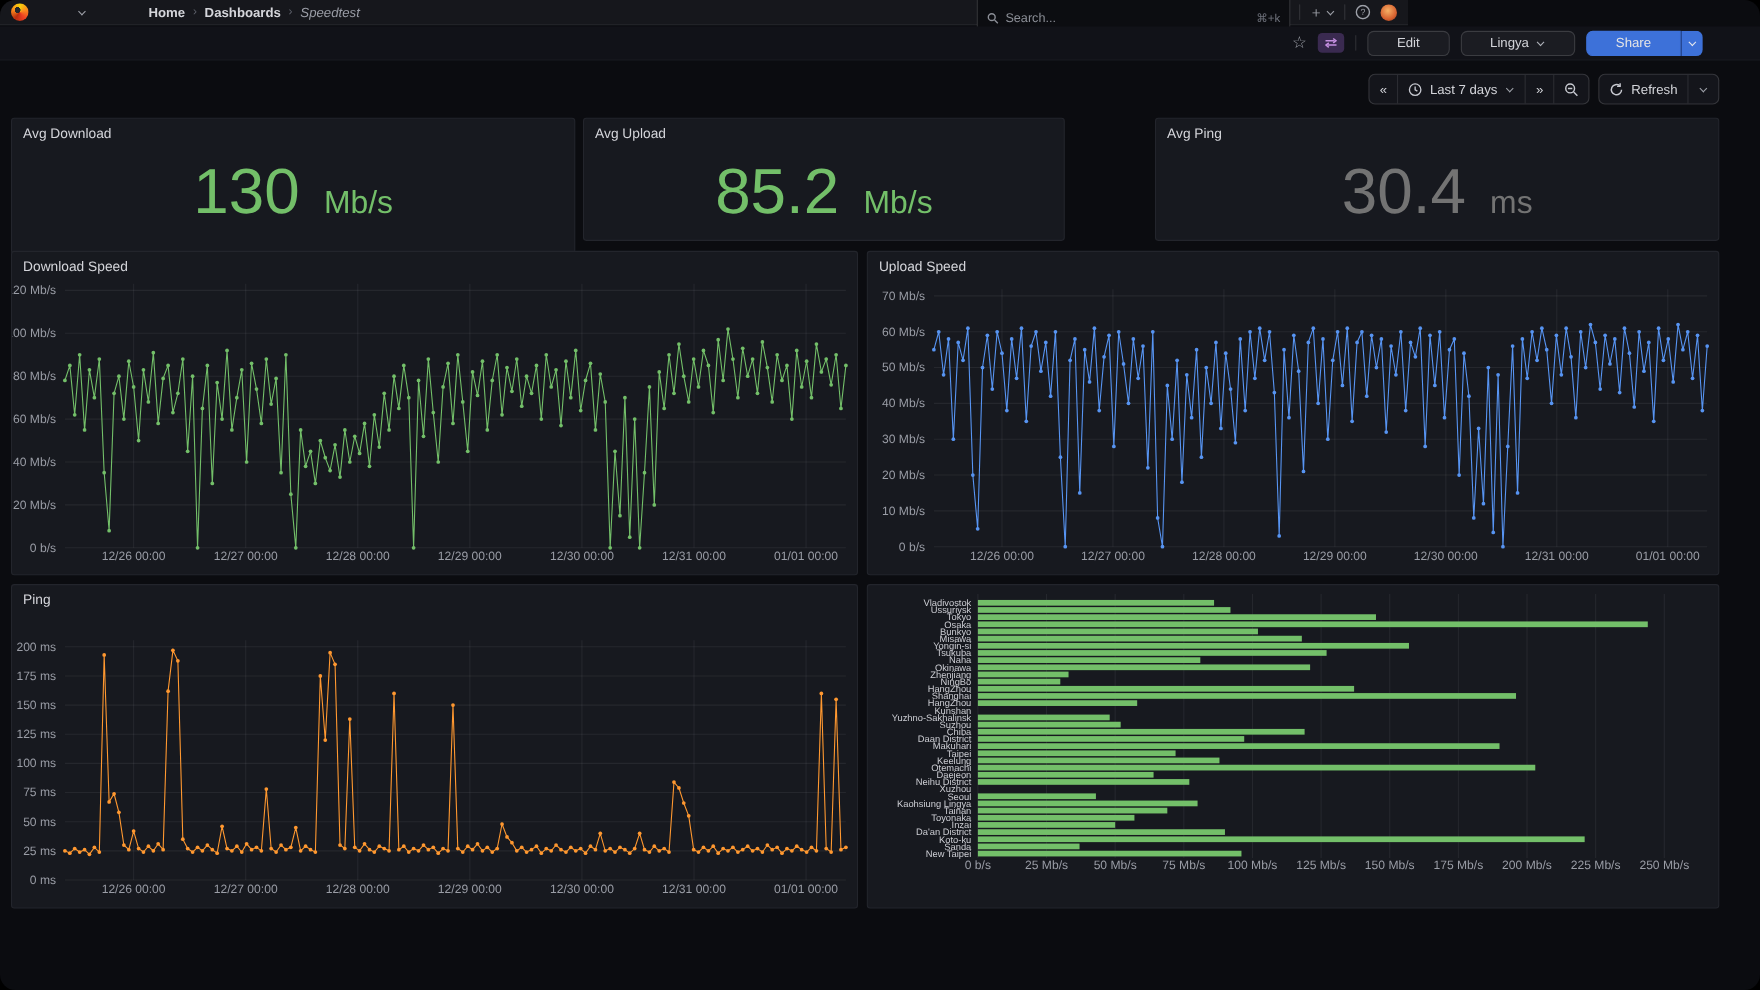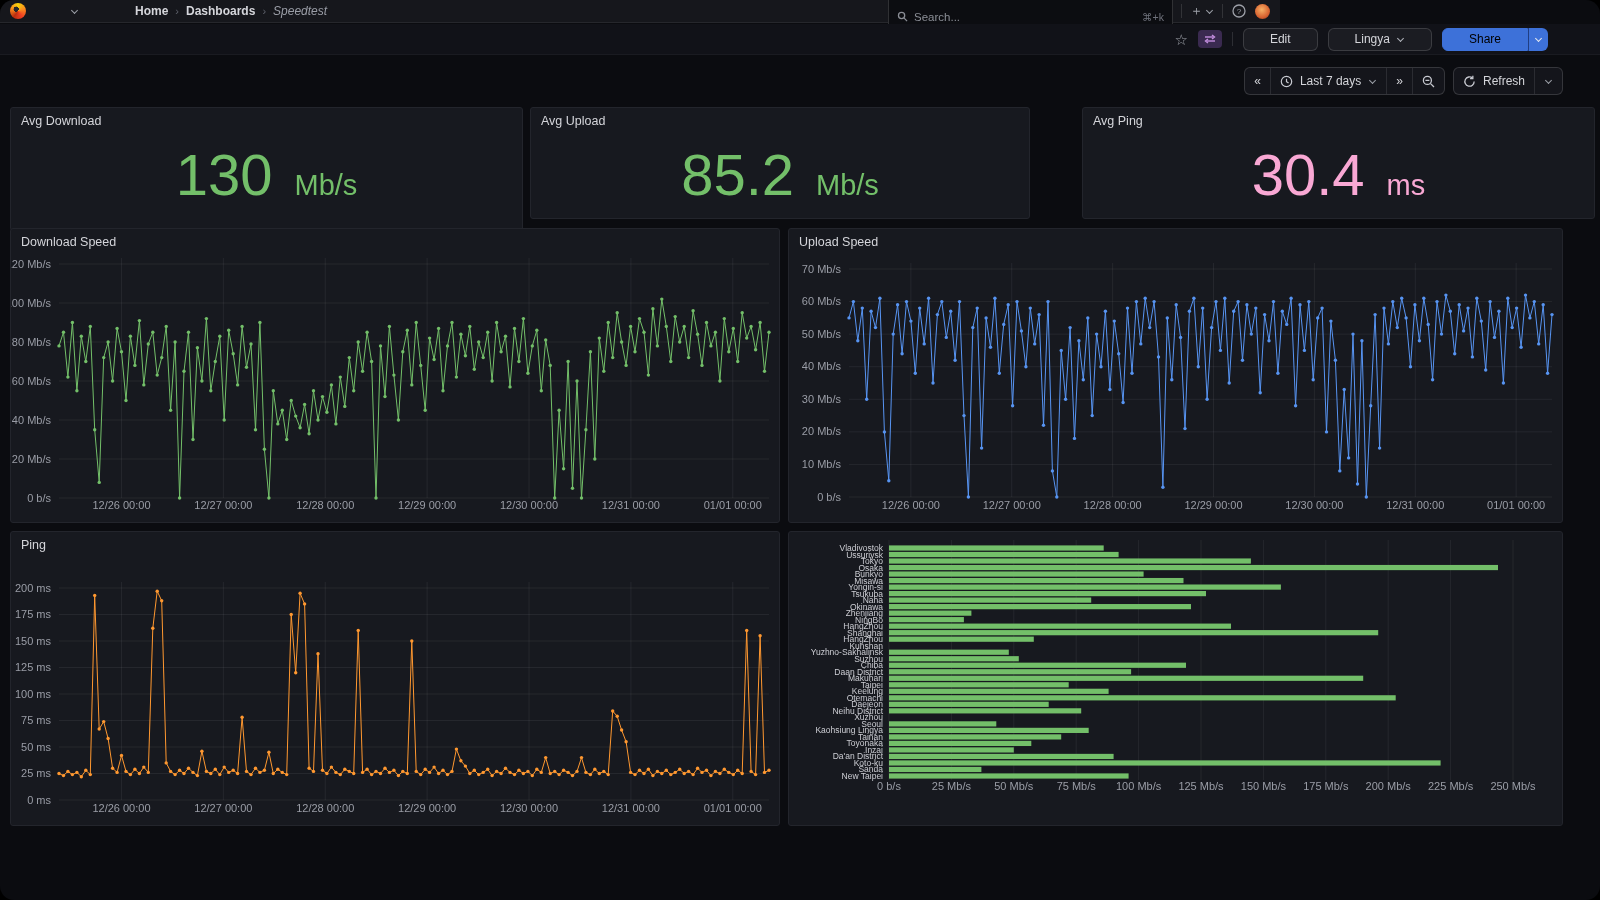--- a/index.html
+++ b/index.html
@@ -30,21 +30,21 @@
 
   
   .toolbar{position:absolute;left:0;top:24px;width:1600px;height:31px;background:#111218;
            border-bottom:1px solid rgba(255,255,255,.04);display:flex;align-items:center;justify-content:flex-end;
            gap:10px;padding:0 52px 0 0;z-index:5;}
   .star{color:#9da0a8;font-size:15px;line-height:1;}
   .pubtoggle{width:24px;height:18px;border-radius:4px;background:#3a2a50;display:flex;align-items:center;justify-content:center;}
   .btn{height:23px;display:inline-flex;align-items:center;gap:6px;padding:0 26px;border:1px solid rgba(255,255,255,.14);
        border-radius:6px;background:#1b1c22;color:#d4d5da;font-size:12px;font-weight:500;}
   .share-group{display:inline-flex;}
-  .btn.share{background:#3d71d9;border-color:#3d71d9;color:#000000;border-radius:6px 0 0 6px;}
+  .btn.share{background:#3d71d9;border-color:#3d71d9;color:#e5e5e5;border-radius:6px 0 0 6px;}
   .share-caret{width:20px;height:23px;background:#3d71d9;border-left:1px solid rgba(10,20,60,.55);
                border-radius:0 6px 6px 0;display:flex;align-items:center;justify-content:center;}
   .share-caret .chev,.btn .chev{border-color:#e6e8ee;}
   .btn.dark .chev{border-color:#b0b3bb;}
 
   
   .timerow{position:absolute;left:0;top:64px;width:1600px;height:34px;display:flex;align-items:center;
            justify-content:flex-end;gap:8px;padding-right:37px;}
   .tp{display:inline-flex;border:1px solid rgba(255,255,255,.14);border-radius:6px;overflow:hidden;background:#14151b;}
   .tp>div{display:flex;align-items:center;gap:7px;padding:0 9px;height:26px;color:#d4d5da;font-size:12px;font-weight:500;
@@ -155,30 +155,30 @@
     </span>
   </div>
 
   <div class="panel" style="left:10px;top:107px;width:513px;height:124px">
     <div class="ptitle">Avg Download</div>
     <div class="stat-body" style="color:#73BF69">
       <span class="stat-big">130</span>
       <span class="stat-unit">Mb/s</span>
     </div>
   </div>
-  <div class="panel" style="left:530px;top:107px;width:500px;height:112px">
+  <div class="panel" style="left:530px;top:107px;width:438px;height:112px">
     <div class="ptitle">Avg Upload</div>
     <div class="stat-body" style="color:#73BF69">
       <span class="stat-big">85.2</span>
       <span class="stat-unit">Mb/s</span>
     </div>
   </div>
-  <div class="panel" style="left:1082px;top:107px;width:513px;height:112px">
+  <div class="panel" style="left:1050px;top:107px;width:513px;height:112px">
     <div class="ptitle">Avg Ping</div>
-    <div class="stat-body" style="color:#f9a8d4">
+    <div class="stat-body" style="color:#737373">
       <span class="stat-big">30.4</span>
       <span class="stat-unit">ms</span>
     </div>
   </div>
 
   <div class="panel" style="left:10px;top:228px;width:770px;height:295px">
     <div class="ptitle">Download Speed</div>
     <svg id="svg-download" width="768" height="267">
         <g>
           <line x1="48" y1="247" x2="758" y2="247" stroke="rgba(204,204,220,0.08)" stroke-width="1"></line>

